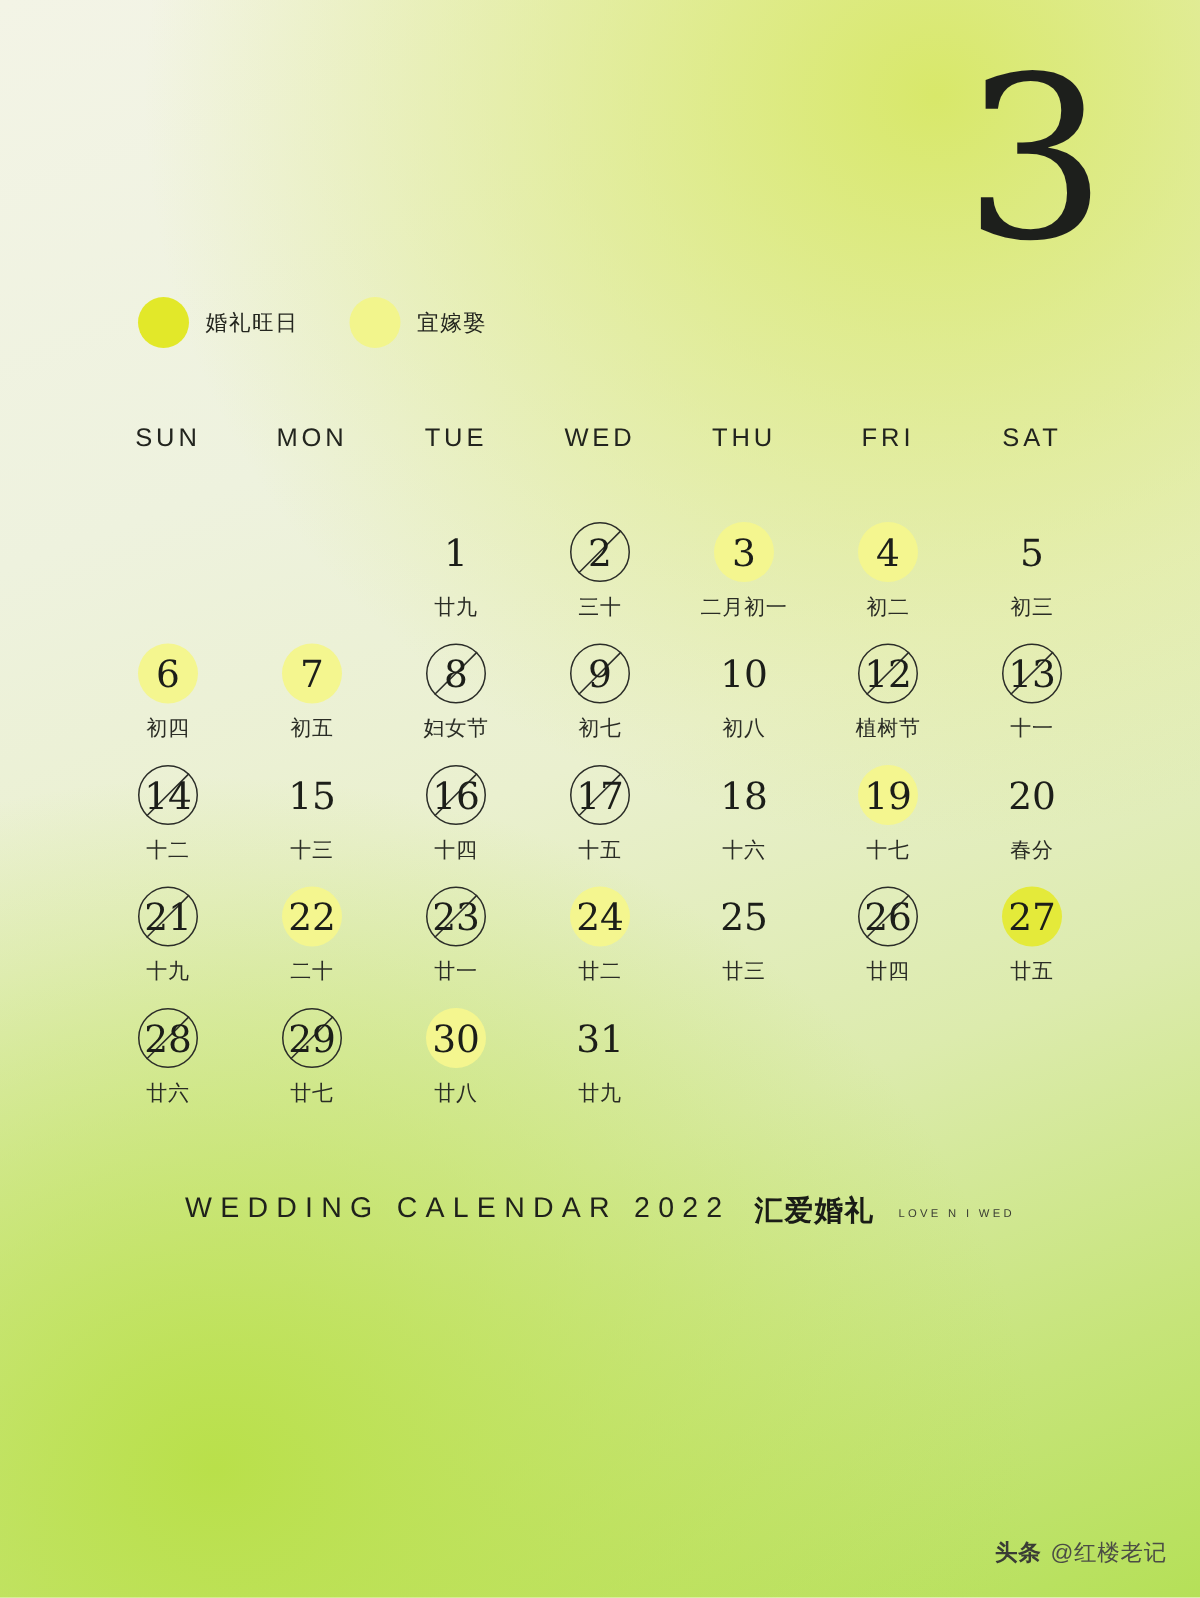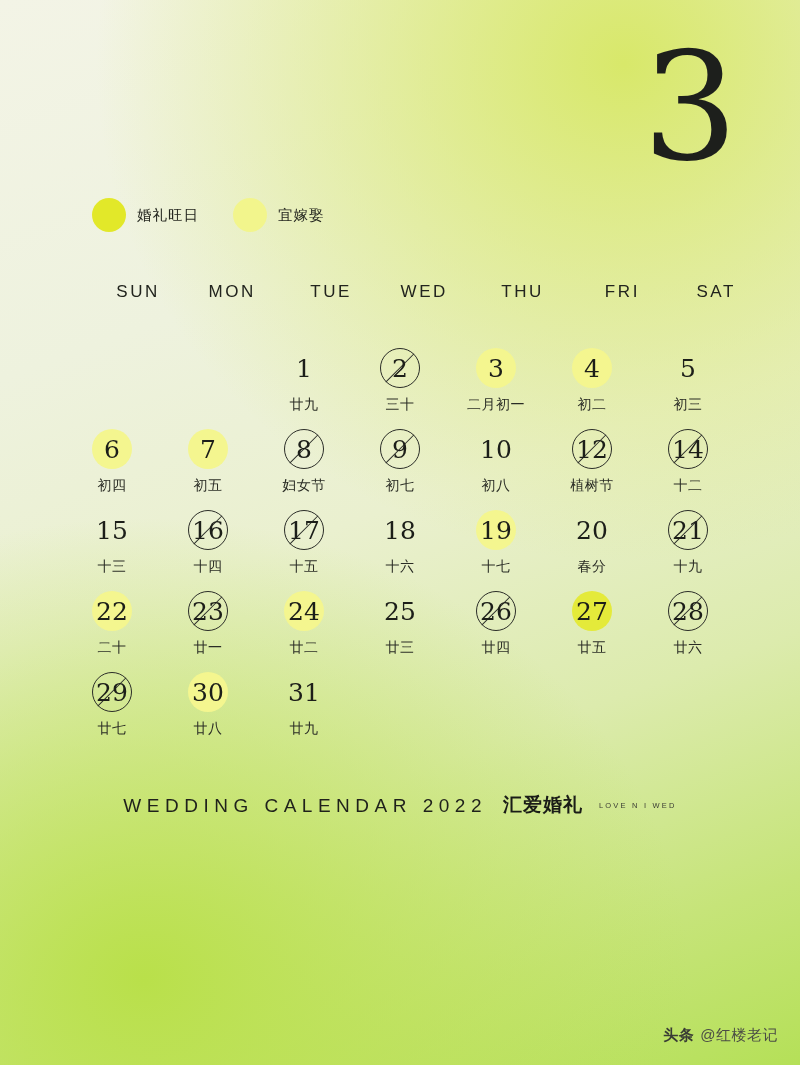--- a/index.html
+++ b/index.html
@@ -89,21 +89,21 @@
     top: 282px;
     left: 64px;
     width: 672px;
   }
   .cal-head {
     display: grid;
     grid-template-columns: repeat(7, 1fr);
     margin-bottom: 46px;
   }
   .dow {
-    text-align: right;
+    text-align: center;
     font-size: 17px;
     letter-spacing: 2.6px;
     color: #22241e;
     font-weight: 400;
   }
   .cal-grid {
     display: grid;
     grid-template-columns: repeat(7, 1fr);
     row-gap: 10px;
   }
@@ -170,21 +170,21 @@
   .cell.empty .daywrap,
   .cell.empty .lunar { visibility: hidden; }
 
   
   .brandline {
     position: absolute;
     top: 795px;
     left: 0;
     width: 800px;
     display: flex;
-    align-items: flex-start;
+    align-items: flex-end;
     justify-content: center;
     gap: 16px;
   }
   .brandline .wc {
     font-size: 19px;
     letter-spacing: 5.5px;
     color: #1f211b;
     font-weight: 400;
   }
   .brand-cn {
@@ -352,20 +352,28 @@
             <span class="ring"></span>
             <span class="slash"></span>
             <span class="daynum">12</span>
           </div>
           <div class="lunar">植树节</div>
         </div>
         <div class="cell">
           <div class="daywrap bad">
             <span class="ring"></span>
             <span class="slash"></span>
+            <span class="daynum">13</span>
+          </div>
+          <div class="lunar">十一</div>
+        </div>
+        <div class="cell">
+          <div class="daywrap bad">
+            <span class="ring"></span>
+            <span class="slash"></span>
             <span class="daynum">14</span>
           </div>
           <div class="lunar">十二</div>
         </div>
         <div class="cell">
           <div class="daywrap">
             <span class="daynum">15</span>
           </div>
           <div class="lunar">十三</div>
         </div>

